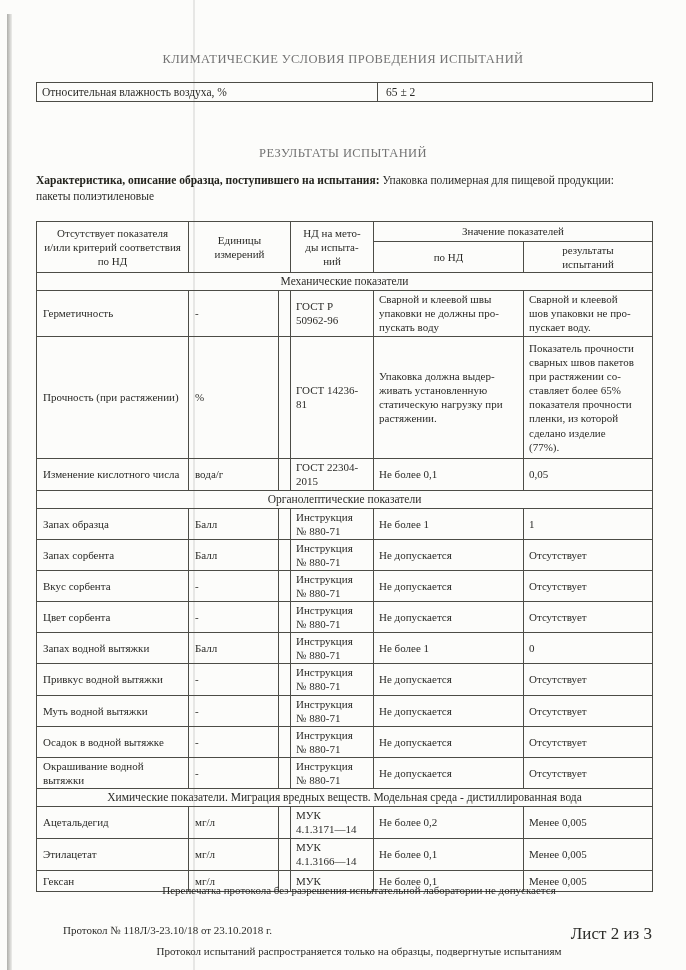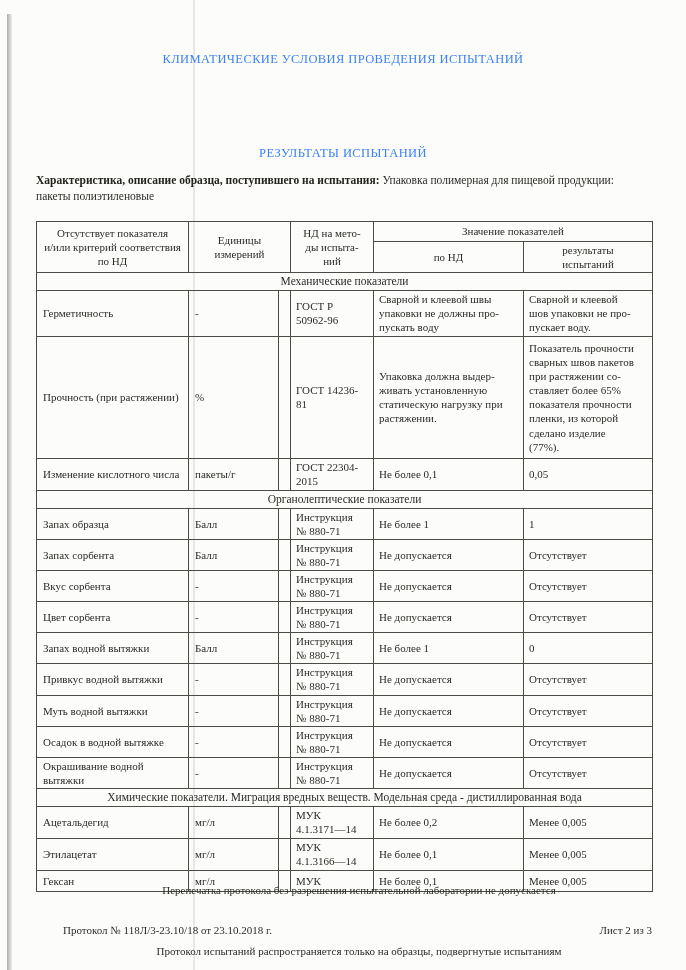--- a/index.html
+++ b/index.html
@@ -12,21 +12,21 @@
   .scan-edge{
     position:absolute; left:7px; top:14px; width:5px; height:956px;
     background:linear-gradient(to right, rgba(110,110,104,.55), rgba(170,170,164,.18));
   }
   .scan-line{
     position:absolute; left:193px; top:0; width:2px; height:970px;
     background:rgba(140,140,134,.18);
   }
   .doc-title{
     position:absolute; left:0; width:686px; text-align:center;
-    font-size:12.5px; letter-spacing:.4px; color:#3b82f6;
+    font-size:12.5px; letter-spacing:.4px; color:#737373;
   }
   .t1{top:52px;} .t2{top:146px;}
   table{border-collapse:collapse; table-layout:fixed;}
   td,th{
     border:1px solid #4c4c46; font-weight:normal;
     font-size:11px; line-height:1.28; white-space:pre-line;
     padding:1px 5px; vertical-align:middle; color:#2b2b28;
   }
   .climate{position:absolute; left:36px; top:82px; width:616px;}
   .climate td{font-size:11.5px; height:16px; white-space:normal;}
@@ -40,38 +40,42 @@
   .results th{text-align:center; padding:1px 3px;}
   .results .section-cell{text-align:center; font-size:11.5px; height:13px;}
   .results td.c0{padding-left:6px;}
   .results td.c1{padding-left:6px;}
   .results td.narrow{padding:0;}
   .footer-line{
     position:absolute; left:0; width:686px; text-align:center; font-size:11px;padding-left:16px;
   }
   .f1{top:884px;} .f2{top:945px;}
   .proto{position:absolute; left:63px; top:924px; font-size:11px;}
-  .sheet{position:absolute; right:34px; top:924px; font-size:11px;}
+  .sheet{position:absolute; right:34px; top:924px; font-size:17px;}
 </style>
 </head>
 <body>
 
 <div class="page">
 
   <div class="scan-edge"></div>
   <div class="scan-line"></div>
 
   <div class="doc-title t1">КЛИМАТИЧЕСКИЕ УСЛОВИЯ ПРОВЕДЕНИЯ ИСПЫТАНИЙ</div>
 
   <table class="climate">
     <colgroup>
         <col style="width:341px">
         <col style="width:275px">
       </colgroup>
     <tbody>
+    <tr>
+      <td>Относительная влажность воздуха, %</td>
+      <td class="val">65 ± 2</td>
+    </tr>
   </tbody>
     </table>
 
   <div class="doc-title t2">РЕЗУЛЬТАТЫ ИСПЫТАНИЙ</div>
 
   <div class="char">
     <b>Характеристика, описание образца, поступившего на испытания:</b><span> Упаковка полимерная для пищевой продукции: пакеты полиэтиленовые</span>
   </div>
 
   <table class="results">
@@ -132,21 +136,21 @@
 сварных швов пакетов
 при растяжении со-
 ставляет более 65%
 показателя прочности
 пленки, из которой
 сделано изделие
 (77%).</td>
         </tr>
         <tr style="height: 32px; padding-left: 9px;">
           <td class="c0">Изменение кислотного числа</td>
-          <td class="c1">пакеты/г</td>
+          <td class="c1">вода/г</td>
           <td class="narrow"></td>
           <td class="c2">ГОСТ 22304-
 2015</td>
           <td class="c3">Не более 0,1</td>
           <td class="c4">0,05</td>
         </tr>
         <tr style="height: 14px;">
           <td colspan="6" class="section-cell">Органолептические показатели</td>
         </tr>
         <tr style="height: 31px;">

